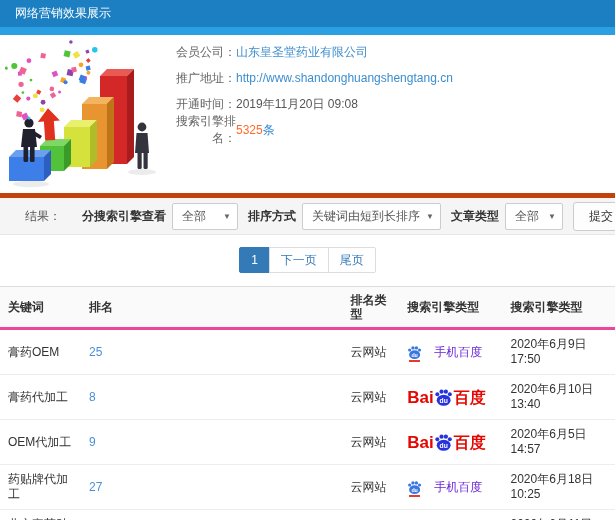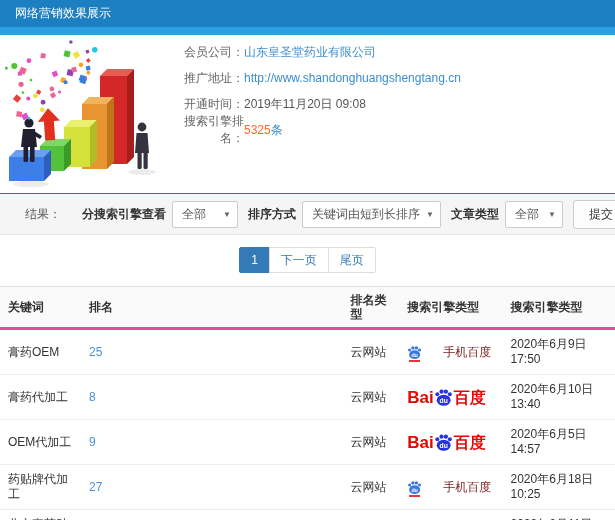--- a/index.html
+++ b/index.html
@@ -8,30 +8,30 @@
   .page { position:relative; width:615px; height:520px; overflow:hidden; background:#fff; }
 
   
   .titlebar { height:27px; background:#1c7fc2; }
   .titlebar-title { display:inline-block; padding-left:15px; line-height:27px; color:#fff; font-size:12px; }
   .titlebar-strip { height:8px; background:#2aa0e2; }
 
   
   .top { position:relative; height:158px; }
   .illustration { position:absolute; left:5px; top:4px; width:175px; height:150px; }
-  .info { position:absolute; left:174px; top:4px; right:0; font-size:12px; }
+  .info { position:absolute; left:166px; top:4px; right:0; font-size:12px; }
   .info-row { display:flex; align-items:center; height:26px; }
   .info-label { width:70px; text-align:right; color:#666; flex:none; }
   .info-value { margin-left:0; color:#555; }
   a.info-link { color:#3c8dcf; text-decoration:none; }
   .rank-num { color:#ff6a2b; }
   .rank-unit { color:#3c8dcf; }
 
   
-  .filterbar { height:42px; background:#f5f5f5; border-top:1px solid #c2410c; border-bottom:1px solid #e6e6e6;
+  .filterbar { height:42px; background:#f5f5f5; border-top:5px solid #c2410c; border-bottom:1px solid #e6e6e6;
                display:flex; align-items:center; font-size:12px; }
   .result-label { margin-left:25px; color:#555; }
   .filter-controls { margin-left:auto; display:flex; align-items:center; margin-right:-14px; }
   .f-label { font-weight:bold; color:#333; margin:0 6px 0 10px; white-space:nowrap; }
   .select-box { position:relative; background:#fff; border:1px solid #ccc; border-radius:2px; height:27px;
                 line-height:25px; padding:0 20px 0 9px; color:#555; white-space:nowrap; cursor:pointer; }
   .select-box .caret { position:absolute; right:6px; top:0; line-height:25px; font-size:8px; color:#666; }
   .submit-btn { margin-left:10px; height:29px; padding:0 15px; background:#fdfdfd; border:1px solid #ccc;
                 border-radius:3px; color:#333; font-size:12px; cursor:pointer; white-space:nowrap; }
 
@@ -50,21 +50,21 @@
   table.results td { border-bottom:1px solid #ededed; padding:7px 8px; font-size:12px; color:#333;
                      line-height:15px; vertical-align:middle; }
   td.c-rank a { color:#4a90d9; text-decoration:none; }
   td.c-type, td.c-updated { color:#555; }
   .engine-wrap { display:flex; align-items:center; }
 
   
   .mobile-logo { display:inline-flex; align-items:center; }
   .paw-wrap { position:relative; display:inline-flex; }
   .paw-underline { position:absolute; left:2px; bottom:-2px; width:11px; height:2px; background:#e53c31; }
-  .mobile-label { color:#7f1d1d; margin-left:21px; }
+  .mobile-label { color:#6d28d9; margin-left:12px; }
   .baidu-logo { display:inline-flex; align-items:center; }
   .bai-text { color:#e60601; font-weight:bold; font-size:17px; letter-spacing:0; }
   .baidu-suffix { color:#e60601; font-weight:bold; font-size:16px; margin-left:1px; }
 </style>
 </head>
 <body>
 
 <div class="page">
 
   <div class="titlebar">

